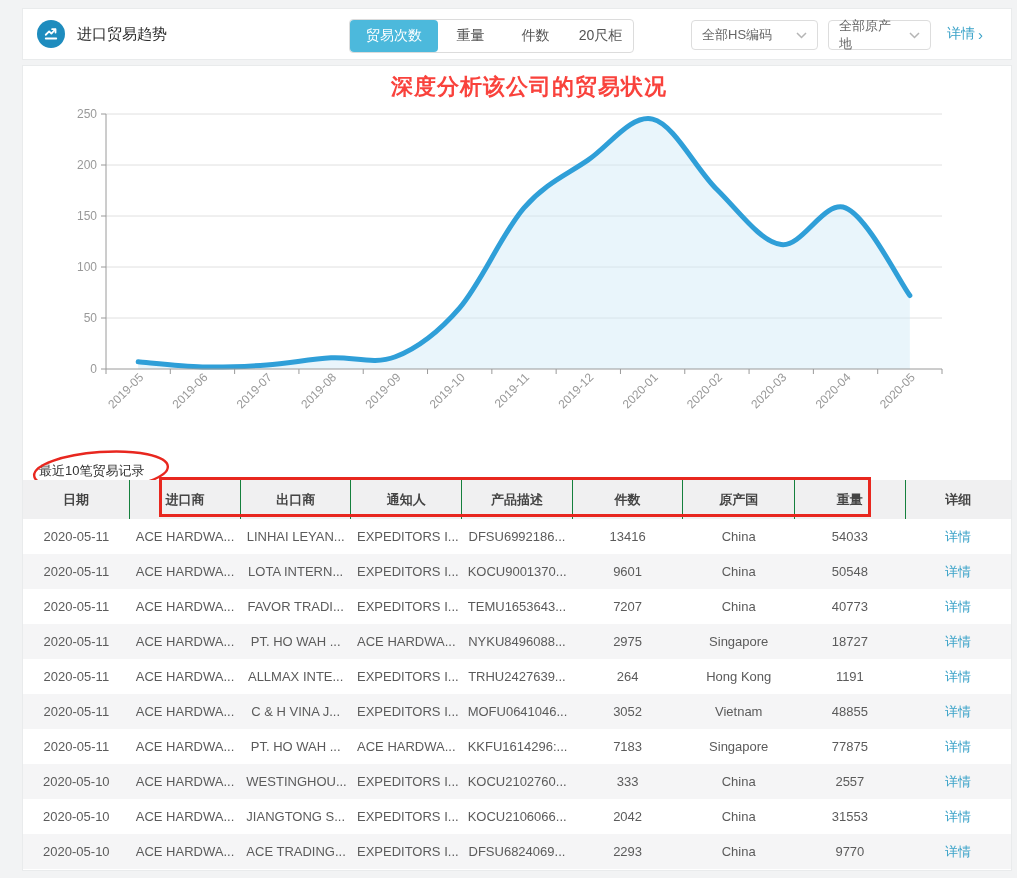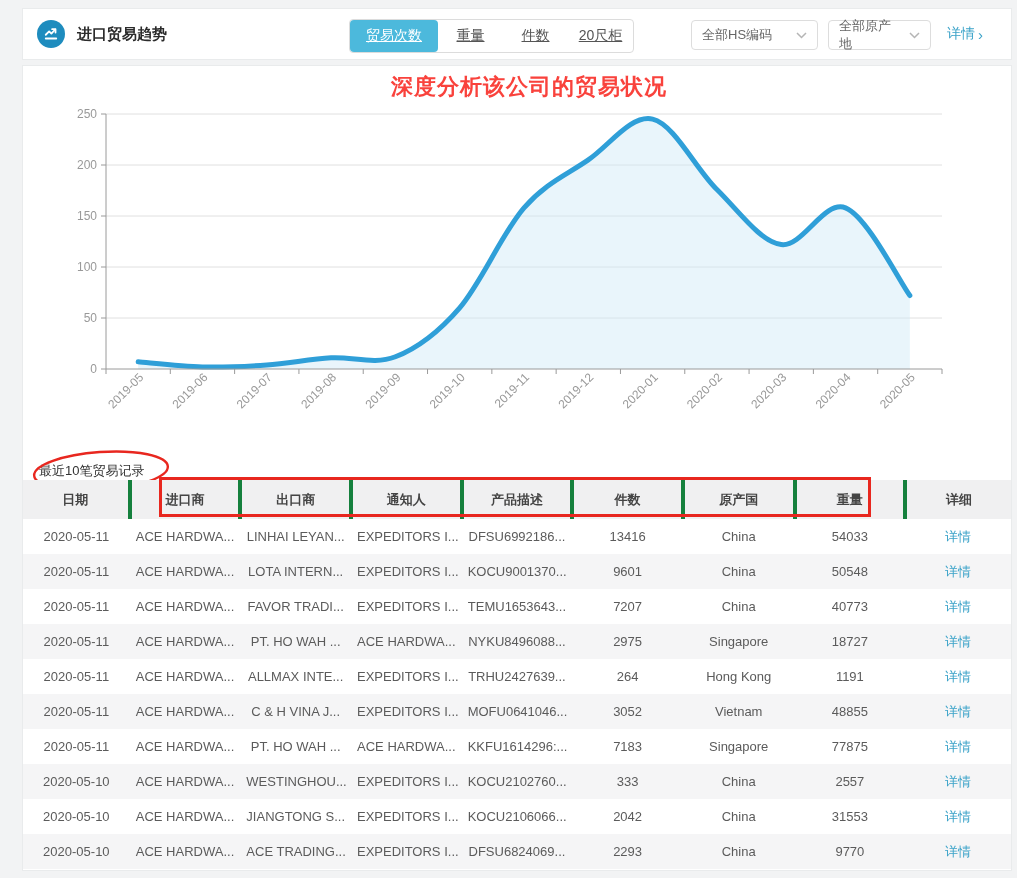--- a/index.html
+++ b/index.html
@@ -7,41 +7,41 @@
     width:1017px;height:878px;position:relative;
     background:#f2f3f4;
     font-family:"Liberation Sans","DejaVu Sans",sans-serif;
     overflow:hidden;
   }
   .card{position:absolute;background:#fff;border:1px solid #e9ebec;box-sizing:border-box;}
   
   #header-card{left:22px;top:8px;width:990px;height:52px;}
   .header-left{position:absolute;left:14px;top:0;height:50px;display:flex;align-items:center;}
   .icon-circle{width:28px;height:28px;border-radius:50%;background:#1e8cbe;display:flex;align-items:center;justify-content:center;}
-  .widget-title{font-size:15px;font-weight:bold;color:#2b2b2b;margin:0 0 0 12px;}
+  .widget-title{font-size:15px;font-weight:normal;color:#2b2b2b;margin:0 0 0 12px;}
   .tab-group{position:absolute;left:326px;top:10px;height:32px;display:flex;align-items:stretch;border:1px solid #dcdcdc;border-radius:4px;background:#fff;}
-  .tab{display:flex;align-items:center;justify-content:center;font-size:14px;color:#555;cursor:pointer;padding:8px 4px;text-decoration:underline;}
+  .tab{display:flex;align-items:center;justify-content:center;font-size:14px;color:#555;cursor:pointer;padding:8px 4px;}
   .tab[data-active="true"]{background:#4cb9dc;color:#fff;border-radius:4px;}
   .hdr-select{position:absolute;top:11px;height:30px;border:1px solid #ddd;border-radius:4px;box-sizing:border-box;
     display:flex;align-items:center;font-size:13px;color:#666;padding:0 10px;justify-content:space-between;cursor:pointer;background:#fff;}
   #filter-hs{left:668px;width:127px;text-align:center;}
   #filter-origin{left:805px;width:103px;}
   .chev{margin-left:8px;display:flex;align-items:center;}
   .detail-link{position:absolute;left:924px;top:16px;font-size:14px;color:#3aa2c8;text-decoration:none;cursor:pointer;display:flex;align-items:center;}
   .detail-link .arrow{margin-left:3px;font-size:15px;}
   
   #body-card{left:22px;top:65px;width:990px;height:806px;}
   #chart-annotation{position:absolute;left:0;top:6px;width:100%;text-align:center;padding-left:24px;box-sizing:border-box;
     font-size:22px;font-weight:bold;color:#f9423c;letter-spacing:1px;}
   #chart-svg{position:absolute;left:0;top:0;}
   #table-caption{position:absolute;left:16px;top:396px;font-size:13px;color:#333;}
   #ellipse-svg{position:absolute;left:0;top:378px;pointer-events:none;}
   
   #records-table{position:absolute;left:0;top:414px;width:988px;border-collapse:collapse;table-layout:fixed;}
-  #records-table th{height:37px;background:#f0f0f1;font-size:13px;color:#444;font-weight:bold;border-left:4px solid #15803d;}
+  #records-table th{height:37px;background:#f0f0f1;font-size:13px;color:#444;font-weight:bold;border-left:1px solid #15803d;}
   #records-table th:first-child{border-left:none;}
   #records-table td{height:35px;font-size:13px;color:#5b5b5b;text-align:center;padding:0 6px;overflow:hidden;white-space:nowrap;}
   #records-table tbody tr:nth-child(even){background:#f5f5f6;}
   .detail-cell-link{color:#3aa2c8;cursor:pointer;text-decoration:none;}
   #red-box{position:absolute;left:136px;top:411px;width:712px;height:40px;border:3px solid #e8271f;box-sizing:border-box;z-index:5;pointer-events:none;}
 </style>
 </head>
 <body>
 
 <div class="card" id="header-card">

